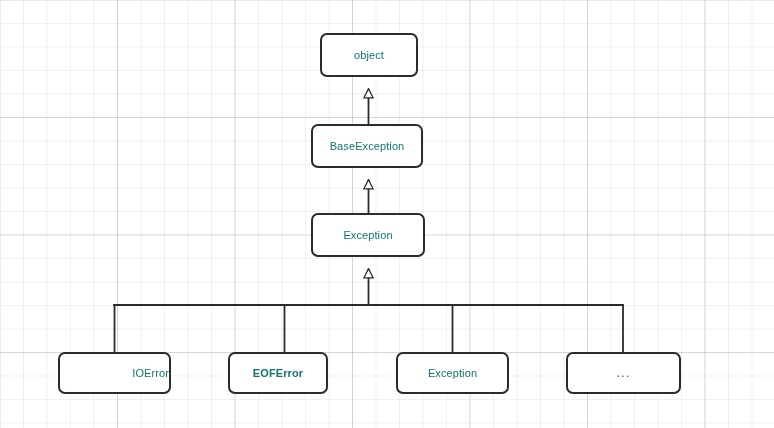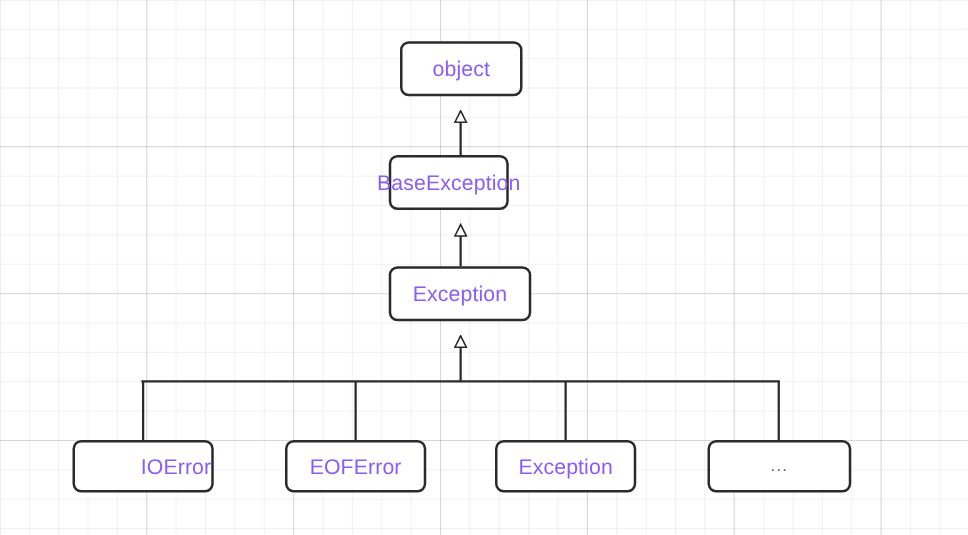--- a/index.html
+++ b/index.html
@@ -43,22 +43,22 @@
 
   .node {
     position: absolute;
     box-sizing: border-box;
     background: #ffffff;
     border: 2px solid #2b2b2b;
     border-radius: 7px;
     display: flex;
     align-items: center;
     justify-content: center;
-    color: #8b5cf6;
-    font-size: 17px;
+    color: #0f766e;
+    font-size: 11px;
     letter-spacing: 0.1px;
     line-height: 1;
     white-space: nowrap;
   }
 
   .node.ellipsis {
     font-size: 13.5px;
     color: #5a5a5a;
     letter-spacing: 1px;
   }
@@ -96,33 +96,33 @@
       <line x1="284.5" y1="305" x2="284.5" y2="352" stroke="#2b2b2b" stroke-width="1.8"></line>
       <line x1="452.5" y1="305" x2="452.5" y2="352" stroke="#2b2b2b" stroke-width="1.8"></line>
       <line x1="623.0" y1="305" x2="623.0" y2="352" stroke="#2b2b2b" stroke-width="1.8"></line>
     </g>
   </svg>
 
   <div class="node" style="left:320px; top:33px; width:98px; height:44px;">
     <span class="node-label">object</span>
   </div>
 
-  <div class="node" style="left:311px; top:124px; width:96px; height:44px;">
+  <div class="node" style="left:311px; top:124px; width:112px; height:44px;">
     <span class="node-label">BaseException</span>
   </div>
 
   <div class="node" style="left:311px; top:213px; width:114px; height:44px;">
     <span class="node-label">Exception</span>
   </div>
 
   <div class="node" style="left:58px; top:352px; width:113px; height:42px;justify-content:flex-end;">
     <span class="node-label">IOError</span>
   </div>
 
-  <div class="node" style="left:228px; top:352px; width:113px; height:42px;">
+  <div class="node" style="left:228px; top:352px; width:100px; height:42px;font-weight:bold;">
     <span class="node-label">EOFError</span>
   </div>
 
   <div class="node" style="left:396px; top:352px; width:113px; height:42px;">
     <span class="node-label">Exception</span>
   </div>
 
   <div class="node ellipsis" style="left:566px; top:352px; width:115px; height:42px;">
     <span class="node-label">...</span>
   </div>

